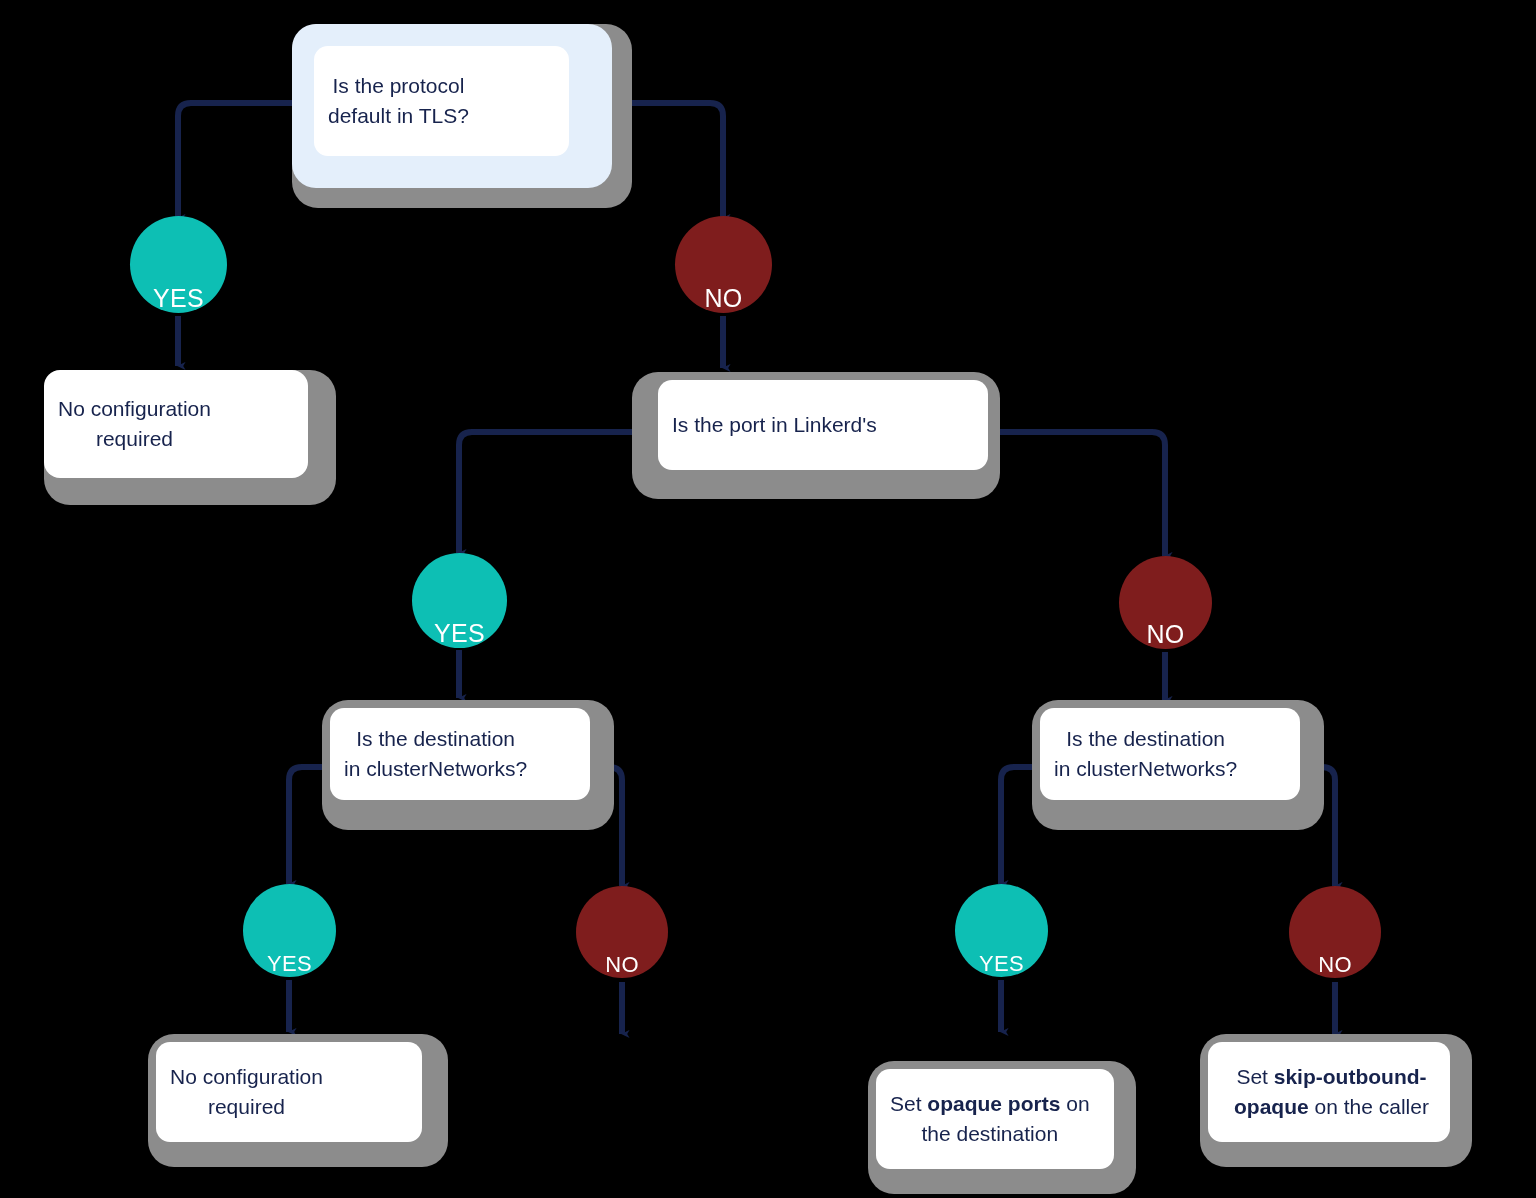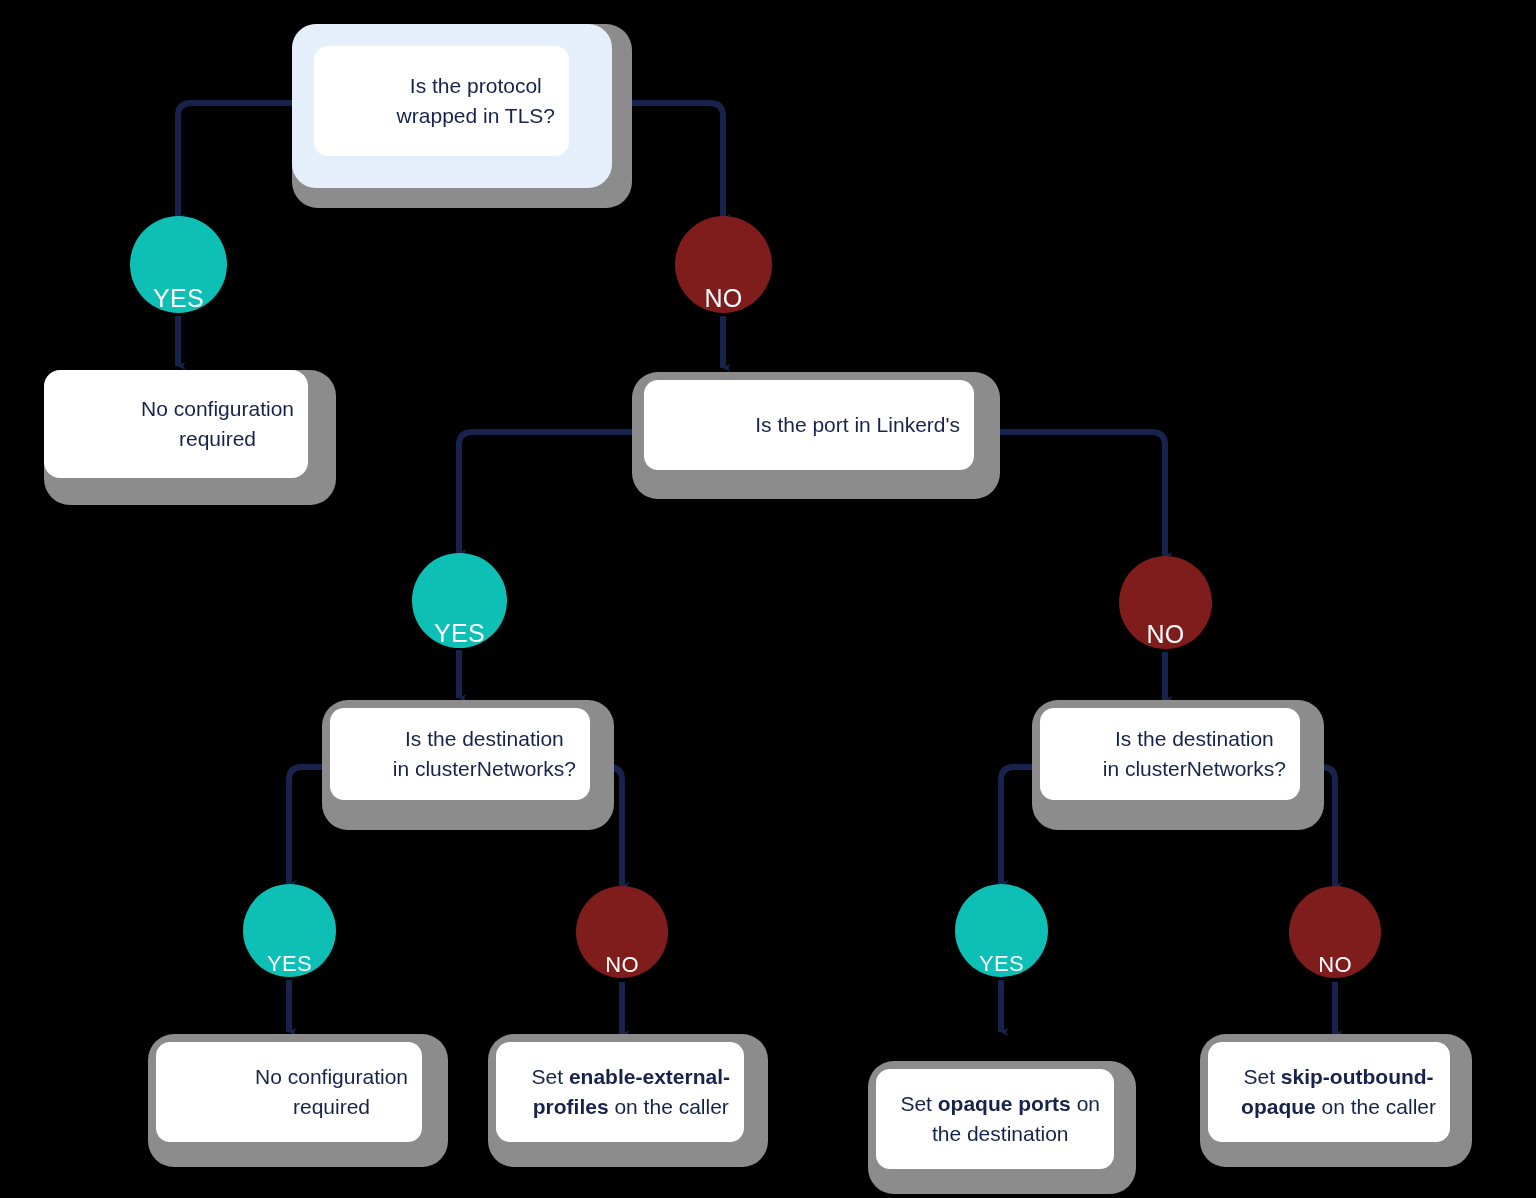--- a/index.html
+++ b/index.html
@@ -44,21 +44,21 @@
     height: 100%;
     background: #e4effb;
     border-radius: 24px;
   }
   .node .card {
     position: absolute;
     background: #ffffff;
     border-radius: 14px;
     display: flex;
     align-items: center;
-    justify-content: flex-end;
+    justify-content: flex-start;
     text-align: center;
     color: #17234d;
     font-size: 21px;
     line-height: 30px;
     padding: 6px 14px;
     box-sizing: border-box;
   }
   .node .card b { font-weight: 700; }
   .node .card span.t { display: block; }
 
@@ -120,21 +120,21 @@
       <path d="M 1335 982 V 1034"></path>
     </g>
   </svg>
 
   <div class="node" style="left:292px; top:24px; width:340px; height:184px;">
     <div class="frame"></div>
     <div class="halo" style="left:0; top:0; width:320px; height:164px;"></div>
     <div class="card" style="left:22px; top:22px; width:255px; height:110px;">
       <span>
         <span class="t">Is the protocol</span>
-        <span class="t">wrapped in TLS?</span>
+        <span class="t">default in TLS?</span>
       </span>
     </div>
   </div>
 
   <div class="circle yes" style="left:130px; top:216px; width:97px; height:97px;">
     <span>YES</span>
   </div>
 
   <div class="circle no" style="left:675px; top:216px; width:97px; height:97px;">
     <span>NO</span>
@@ -145,21 +145,21 @@
     <div class="card" style="left:0px; top:0px; width:264px; height:108px; border-radius:16px;">
       <span>
         <span class="t">No configuration</span>
         <span class="t">required</span>
       </span>
     </div>
   </div>
 
   <div class="node" style="left:632px; top:372px; width:368px; height:127px;">
     <div class="frame"></div>
-    <div class="card" style="left:12px; top:8px; width:330px; height:90px;">
+    <div class="card" style="left:26px; top:8px; width:330px; height:90px;">
       <span>
         <span class="t">Is the port in Linkerd's</span>
       </span>
     </div>
   </div>
 
   <div class="circle yes" style="left:412px; top:553px; width:95px; height:95px;">
     <span>YES</span>
   </div>
 
@@ -206,29 +206,20 @@
   <div class="node" style="left:148px; top:1034px; width:300px; height:133px;">
     <div class="frame"></div>
     <div class="card" style="left:8px; top:8px; width:266px; height:100px;">
       <span>
         <span class="t">No configuration</span>
         <span class="t">required</span>
       </span>
     </div>
   </div>
 
-  <div class="node" style="left:488px; top:1034px; width:280px; height:133px;">
-    <div class="frame"></div>
-    <div class="card" style="left:8px; top:8px; width:248px; height:100px;">
-      <span>
-        <span class="t"><span>Set </span><b>enable-external-</b></span>
-        <span class="t"><b>profiles</b><span> on the caller</span></span>
-      </span>
-    </div>
-  </div>
 
   <div class="node" style="left:868px; top:1034px; width:268px; height:133px;margin-top:27px;">
     <div class="frame"></div>
     <div class="card" style="left:8px; top:8px; width:238px; height:100px;">
       <span>
         <span class="t"><span>Set </span><b>opaque ports</b><span> on</span></span>
         <span class="t">the destination</span>
       </span>
     </div>
   </div>

